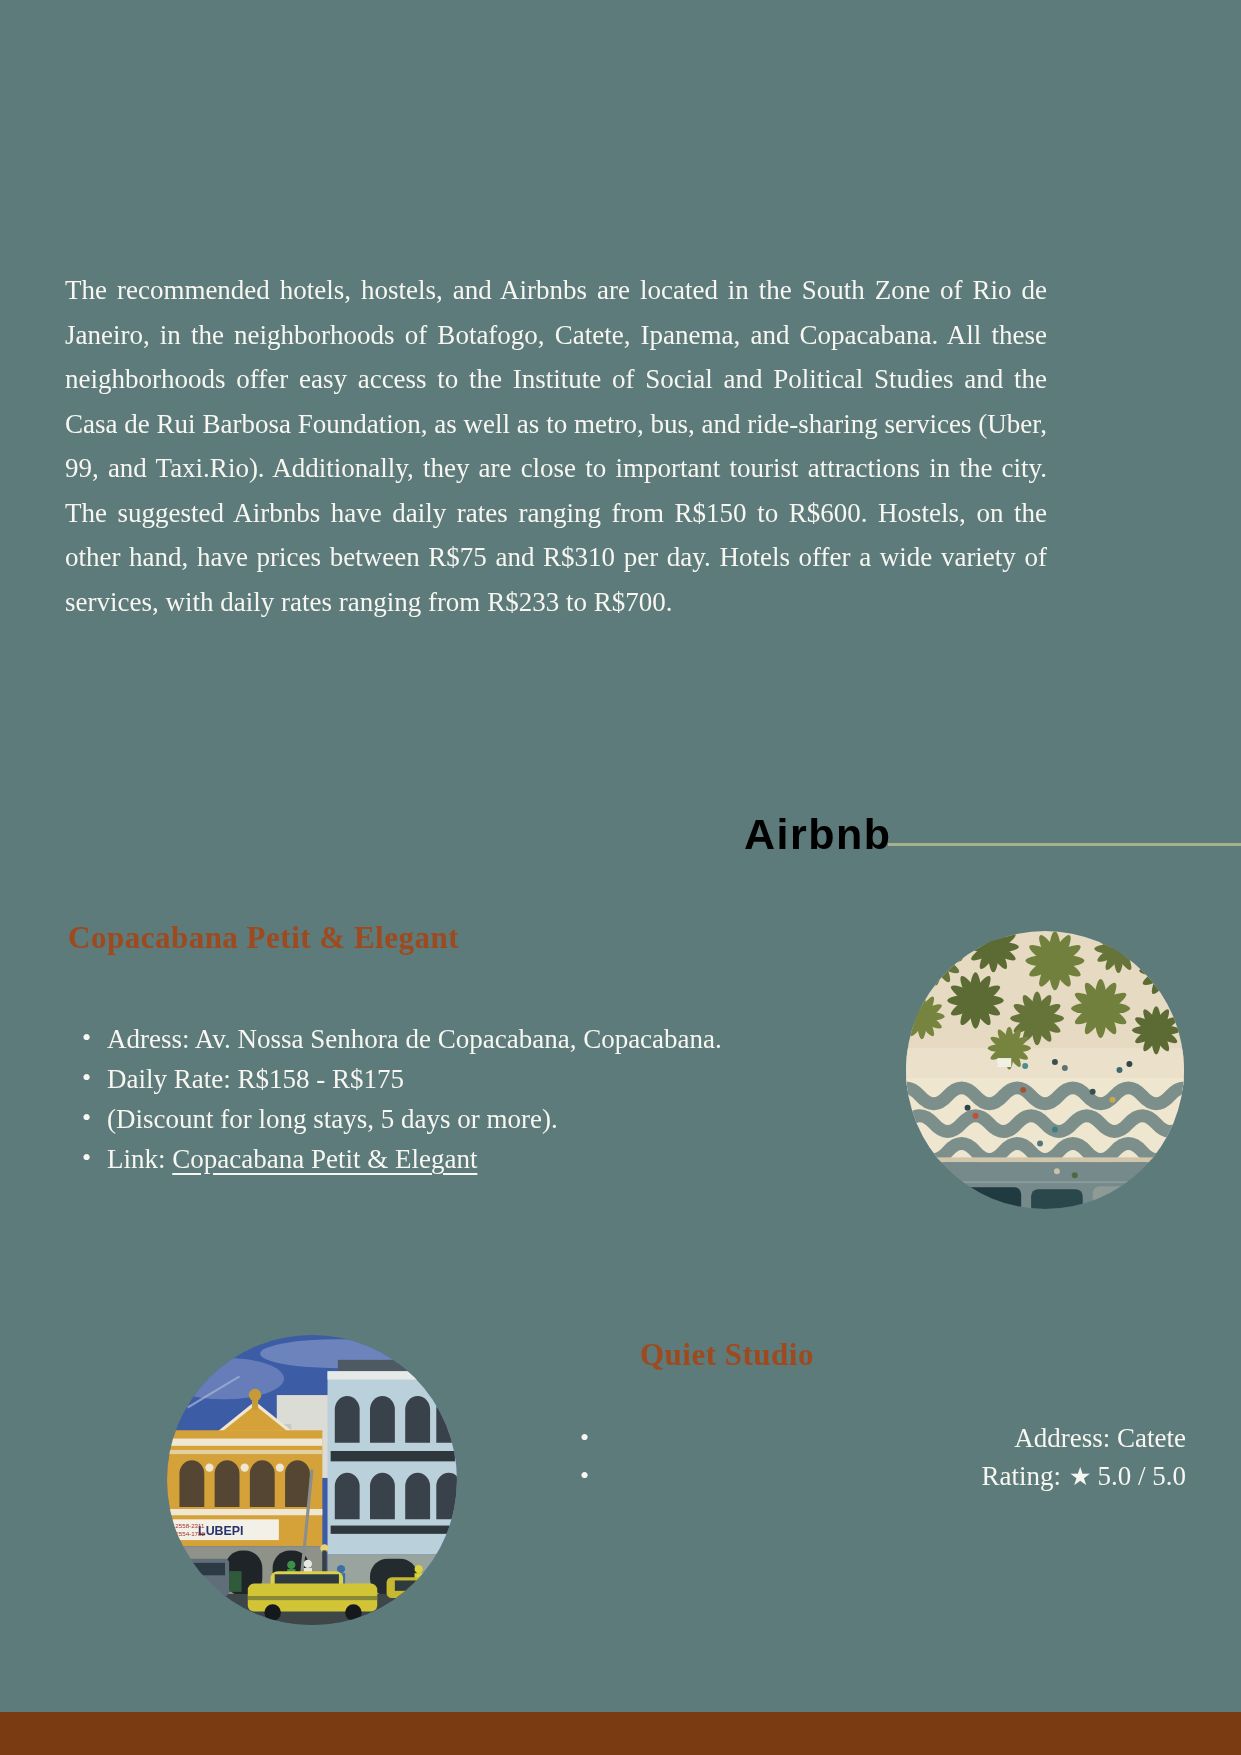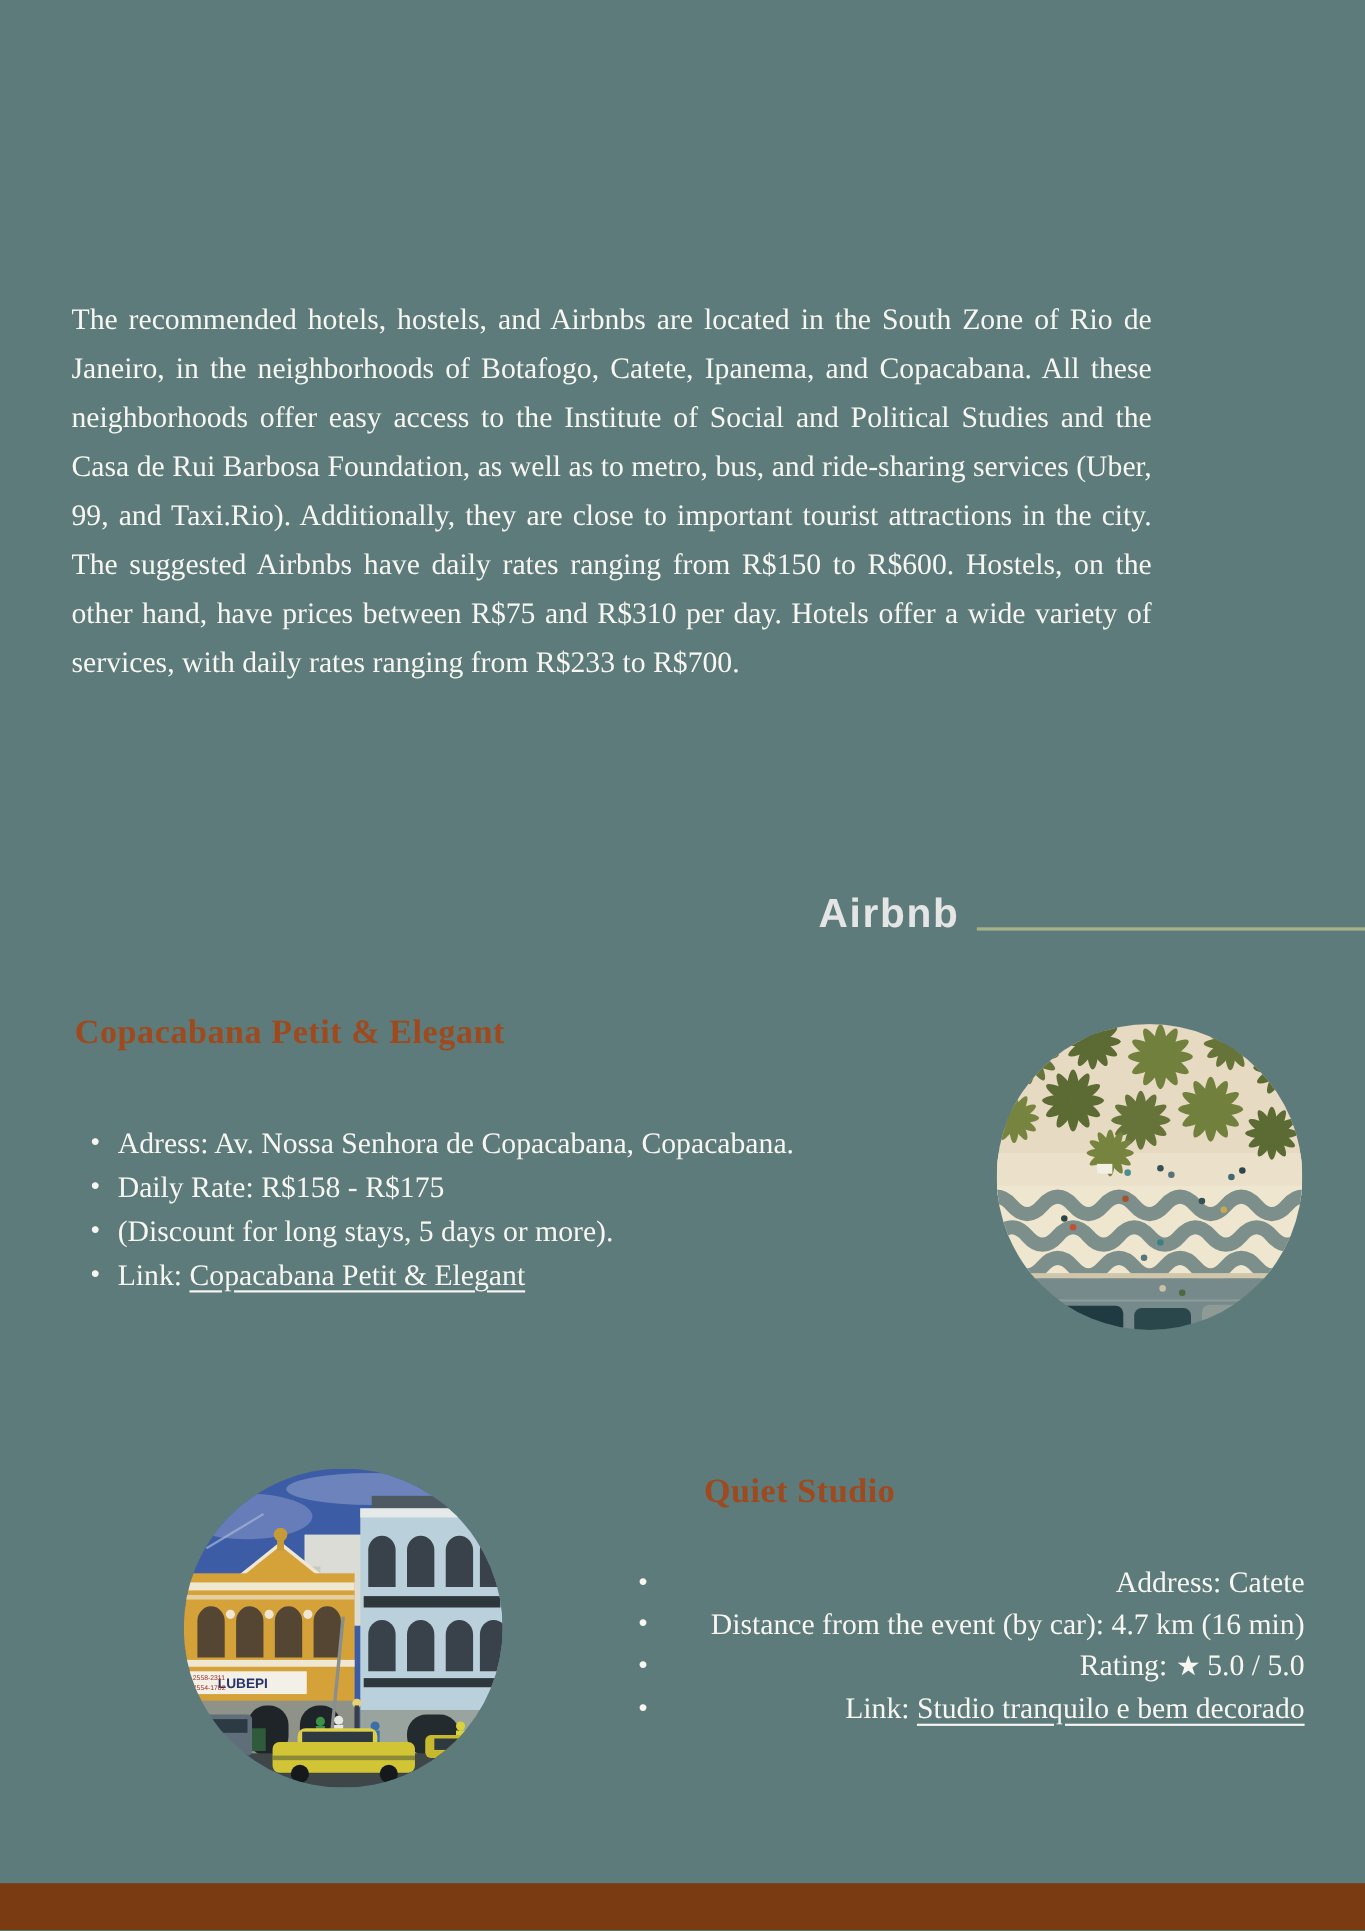--- a/index.html
+++ b/index.html
@@ -39,21 +39,21 @@
   .intro{
     position:absolute;left:65px;top:268px;width:982px;
     color:var(--text-color);
     font-size:27px;line-height:44.5px;
     text-align:justify;
   }
   
   .section-head{
     position:absolute;left:744px;top:810px;
     font-family:"Liberation Sans", sans-serif;
-    font-weight:700;font-size:37px;color:#e5e5e5;
+    font-weight:700;font-size:43px;color:#000000;
     letter-spacing:1.5px;
   }
   .section-divider{
     position:absolute;left:888px;right:0;top:843px;height:3px;
     background:var(--divider-sage);
   }
   
   .listing-title{
     position:absolute;
     font-family:"Liberation Serif", serif;
@@ -260,20 +260,18 @@
       <rect x="212" y="234" width="60" height="20" rx="5" fill="#C6B92F"></rect>
       <rect x="220" y="237" width="30" height="10" fill="#2E3A40"></rect>
       <rect x="16" y="216" width="44" height="36" rx="4" fill="#5F6E79"></rect>
       <rect x="20" y="220" width="36" height="12" fill="#2C3A44"></rect>
     </svg>
   </div>
 
   <h3 class="listing-title second">Quiet Studio</h3>
   <ul class="bullets second">
     <li><span class="bullet-text">Address: Catete</span></li>
-    <li><span class="bullet-text">Distance from the event (by car): 4.7 km (16 min)</span></li>
     <li><span>Rating:</span><span class="star">★</span><span class="rating-val">5.0 / 5.0</span></li>
-    <li><span>Link: </span><a href="#">Studio tranquilo e bem decorado</a></li>
   </ul>
 
   <div class="footer-bar"></div>
 
 </div>
 
 </body></html>

